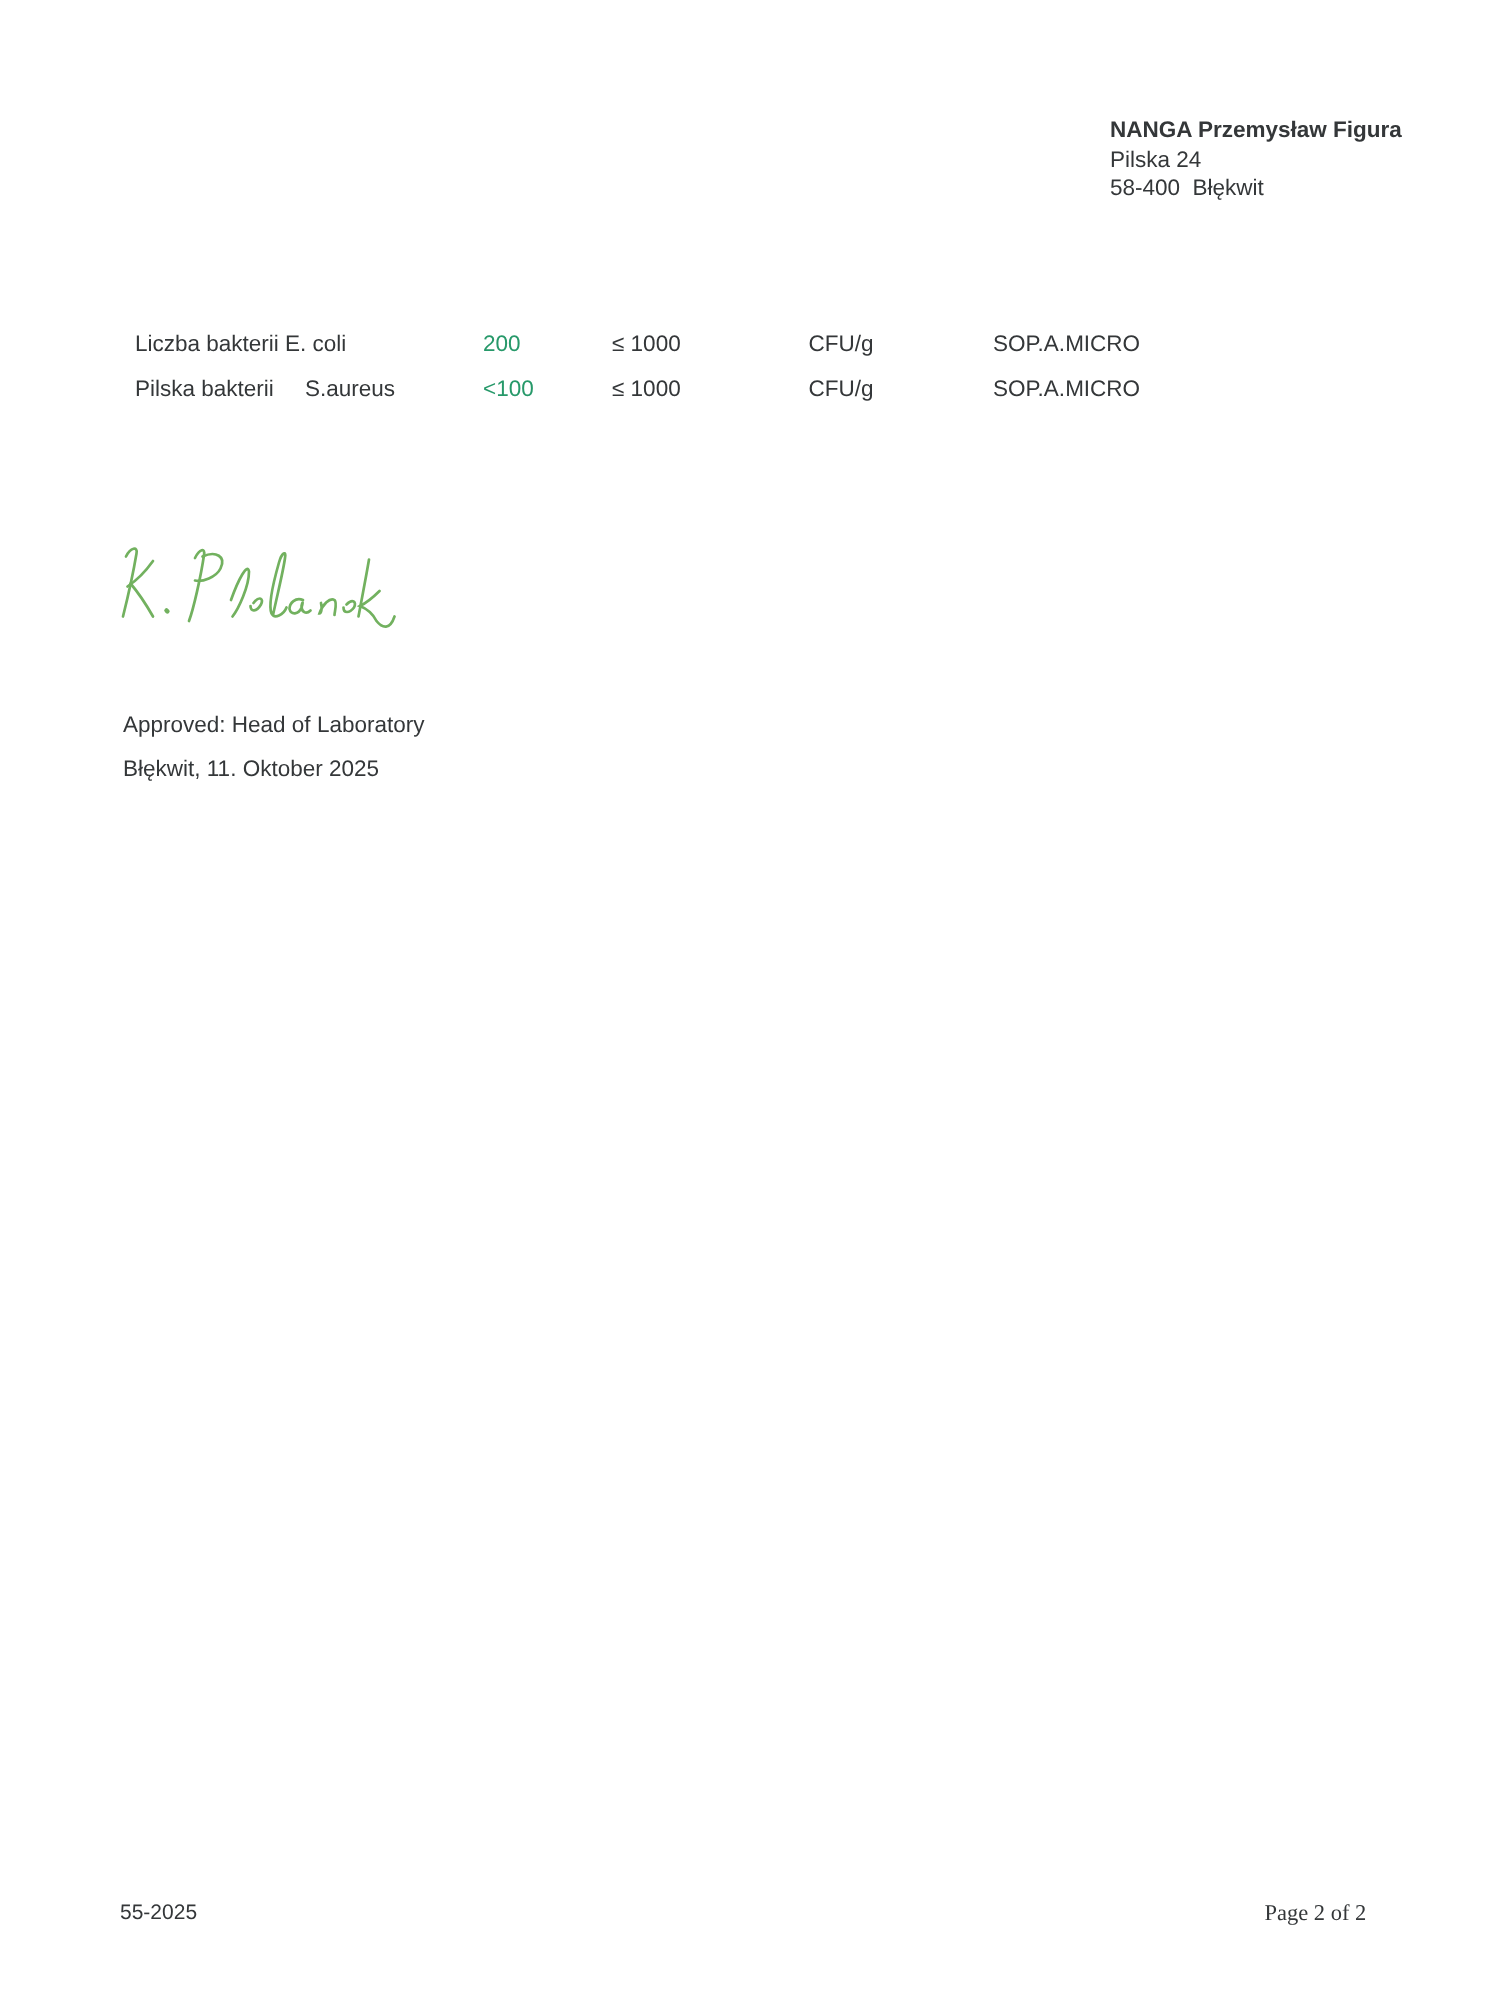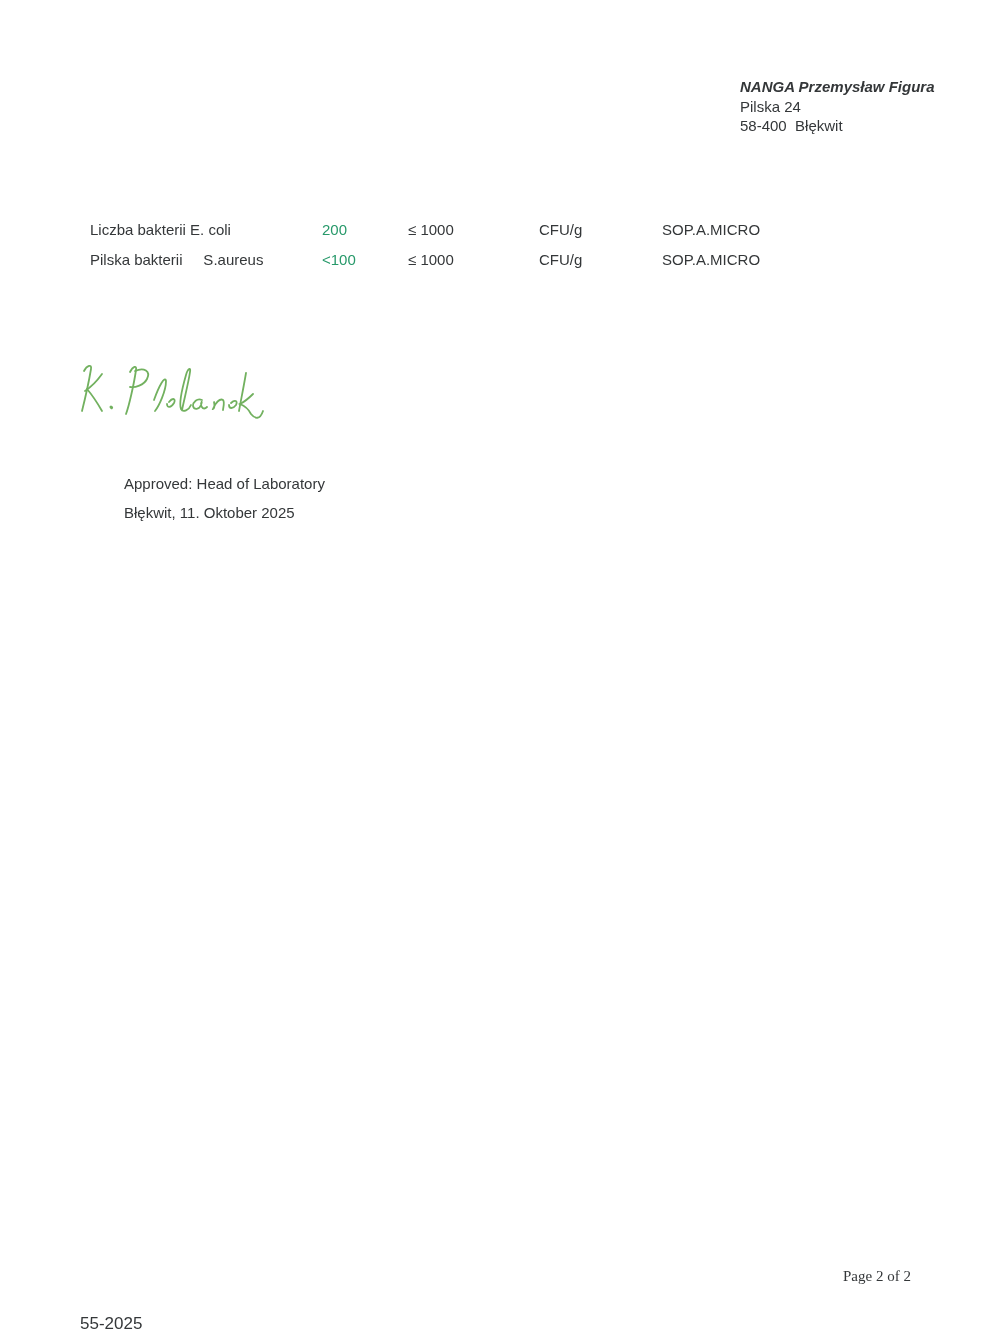--- a/index.html
+++ b/index.html
@@ -19,21 +19,21 @@
     left: 88px; top: 50px;
     width: 276px; height: 105px;
   }
   .letterhead {
     position: absolute;
     left: 740px; top: 77px;
     font-size: 15px;
     line-height: 19.5px;
     color: #343739;
   }
-  .letterhead .company { font-weight: bold; font-style: italic; }
+  .letterhead .company { font-weight: bold; }
   .letterhead .addr-line { white-space: pre; }
 
   
   .results {
     position: absolute;
     left: 90px; top: 214px;
     width: 830px;
     font-size: 15px;
   }
   .result-row {
@@ -54,29 +54,28 @@
   .signature-block svg { display: block; width: 100%; height: 100%; }
 
   
   .approval {
     position: absolute;
     left: 82px; top: 475px;
     font-size: 15px;
     line-height: 18px;
     color: #343739;
   }
-  .approval .line { margin-bottom: 11px; margin-left: 42px; }
+  .approval .line { margin-bottom: 11px; }
 
   
   .report-number {
     position: absolute;
     left: 80px; top: 1266px;
-    font-size: 17px;
+    font-size: 14px;
     color: #343739;
-    margin-top: 48px;
   }
   .page-indicator {
     position: absolute;
     left: 843px; top: 1268px;
     font-size: 15px;
     color: #343739;
     font-family: Liberation Serif, serif;
   }
   .maglab-logo {
     position: absolute;

